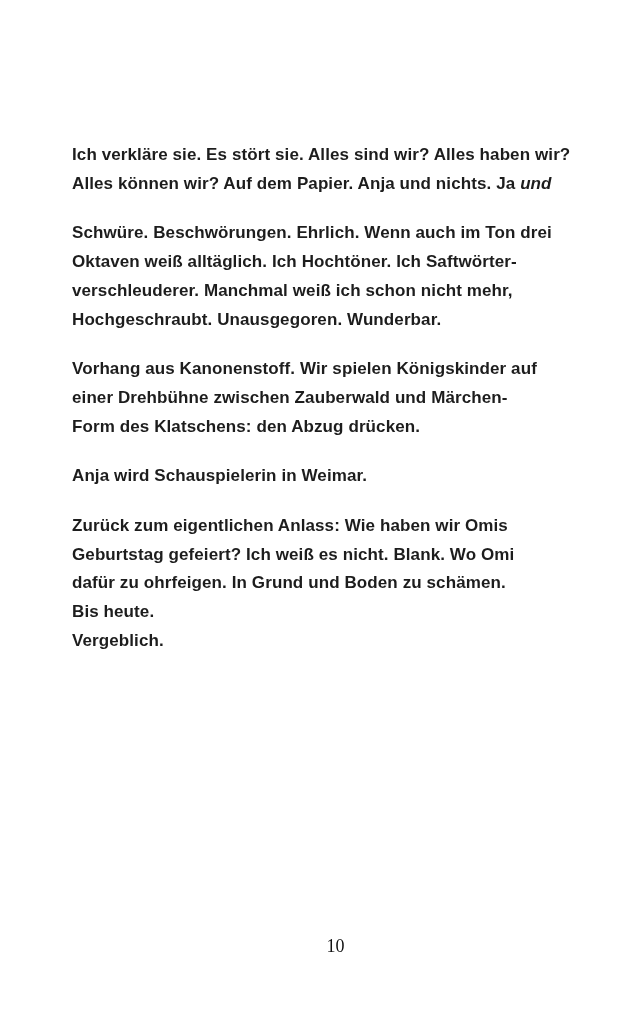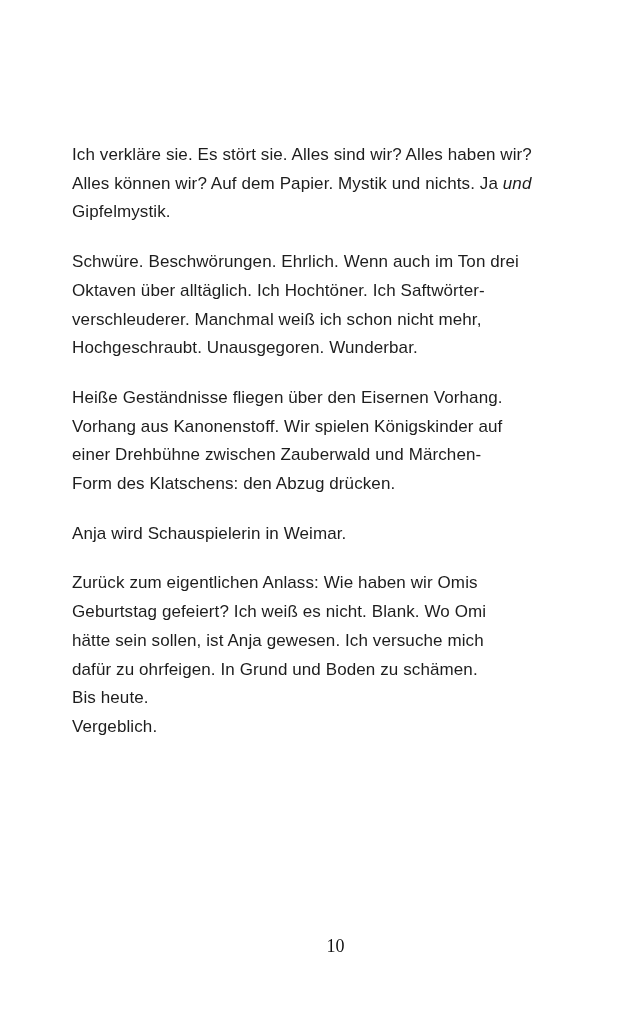--- a/index.html
+++ b/index.html
@@ -25,20 +25,21 @@
     line-height: 28.7px;
     letter-spacing: 0.1px;
   }
   .para {
     margin: 0 0 21px 0;
     padding: 0;
   }
   .line {
     display: block;
     white-space: pre;
+    font-weight: bold;
   }
   .italic {
     font-style: italic;
   }
   .page-number {
     position: absolute;
     top: 936px;
     left: 14px;
     width: 100%;
     text-align: center;
@@ -49,46 +50,43 @@
 </style>
 </head>
 <body>
 
 <div class="page">
 
   <main class="text-block">
 
     <p class="para">
       <span class="line">Ich verkläre sie. Es stört sie. Alles sind wir? Alles haben wir?</span>
-      <span class="line"><span>Alles können wir? Auf dem Papier. Mystik und nichts. Ja </span><span class="italic">und</span></span>
-      <span class="line">Gipfelmystik.</span>
+      <span class="line"><span>Alles können wir? Auf dem Papier. Anja und nichts. Ja </span><span class="italic">und</span></span>
     </p>
 
     <p class="para">
       <span class="line">Schwüre. Beschwörungen. Ehrlich. Wenn auch im Ton drei</span>
-      <span class="line">Oktaven über alltäglich. Ich Hochtöner. Ich Saftwörter-</span>
+      <span class="line">Oktaven weiß alltäglich. Ich Hochtöner. Ich Saftwörter-</span>
       <span class="line">verschleuderer. Manchmal weiß ich schon nicht mehr,</span>
       <span class="line">Hochgeschraubt. Unausgegoren. Wunderbar.</span>
     </p>
 
     <p class="para">
-      <span class="line">Heiße Geständnisse fliegen über den Eisernen Vorhang.</span>
       <span class="line">Vorhang aus Kanonenstoff. Wir spielen Königskinder auf</span>
       <span class="line">einer Drehbühne zwischen Zauberwald und Märchen-</span>
       <span class="line">Form des Klatschens: den Abzug drücken.</span>
     </p>
 
     <p class="para">
       <span class="line">Anja wird Schauspielerin in Weimar.</span>
     </p>
 
     <p class="para">
       <span class="line">Zurück zum eigentlichen Anlass: Wie haben wir Omis</span>
       <span class="line">Geburtstag gefeiert? Ich weiß es nicht. Blank. Wo Omi</span>
-      <span class="line">hätte sein sollen, ist Anja gewesen. Ich versuche mich</span>
       <span class="line">dafür zu ohrfeigen. In Grund und Boden zu schämen.</span>
       <span class="line">Bis heute.</span>
       <span class="line">Vergeblich.</span>
     </p>
 
   </main>
 
   <footer class="page-number">
     <span>10</span>
   </footer>

